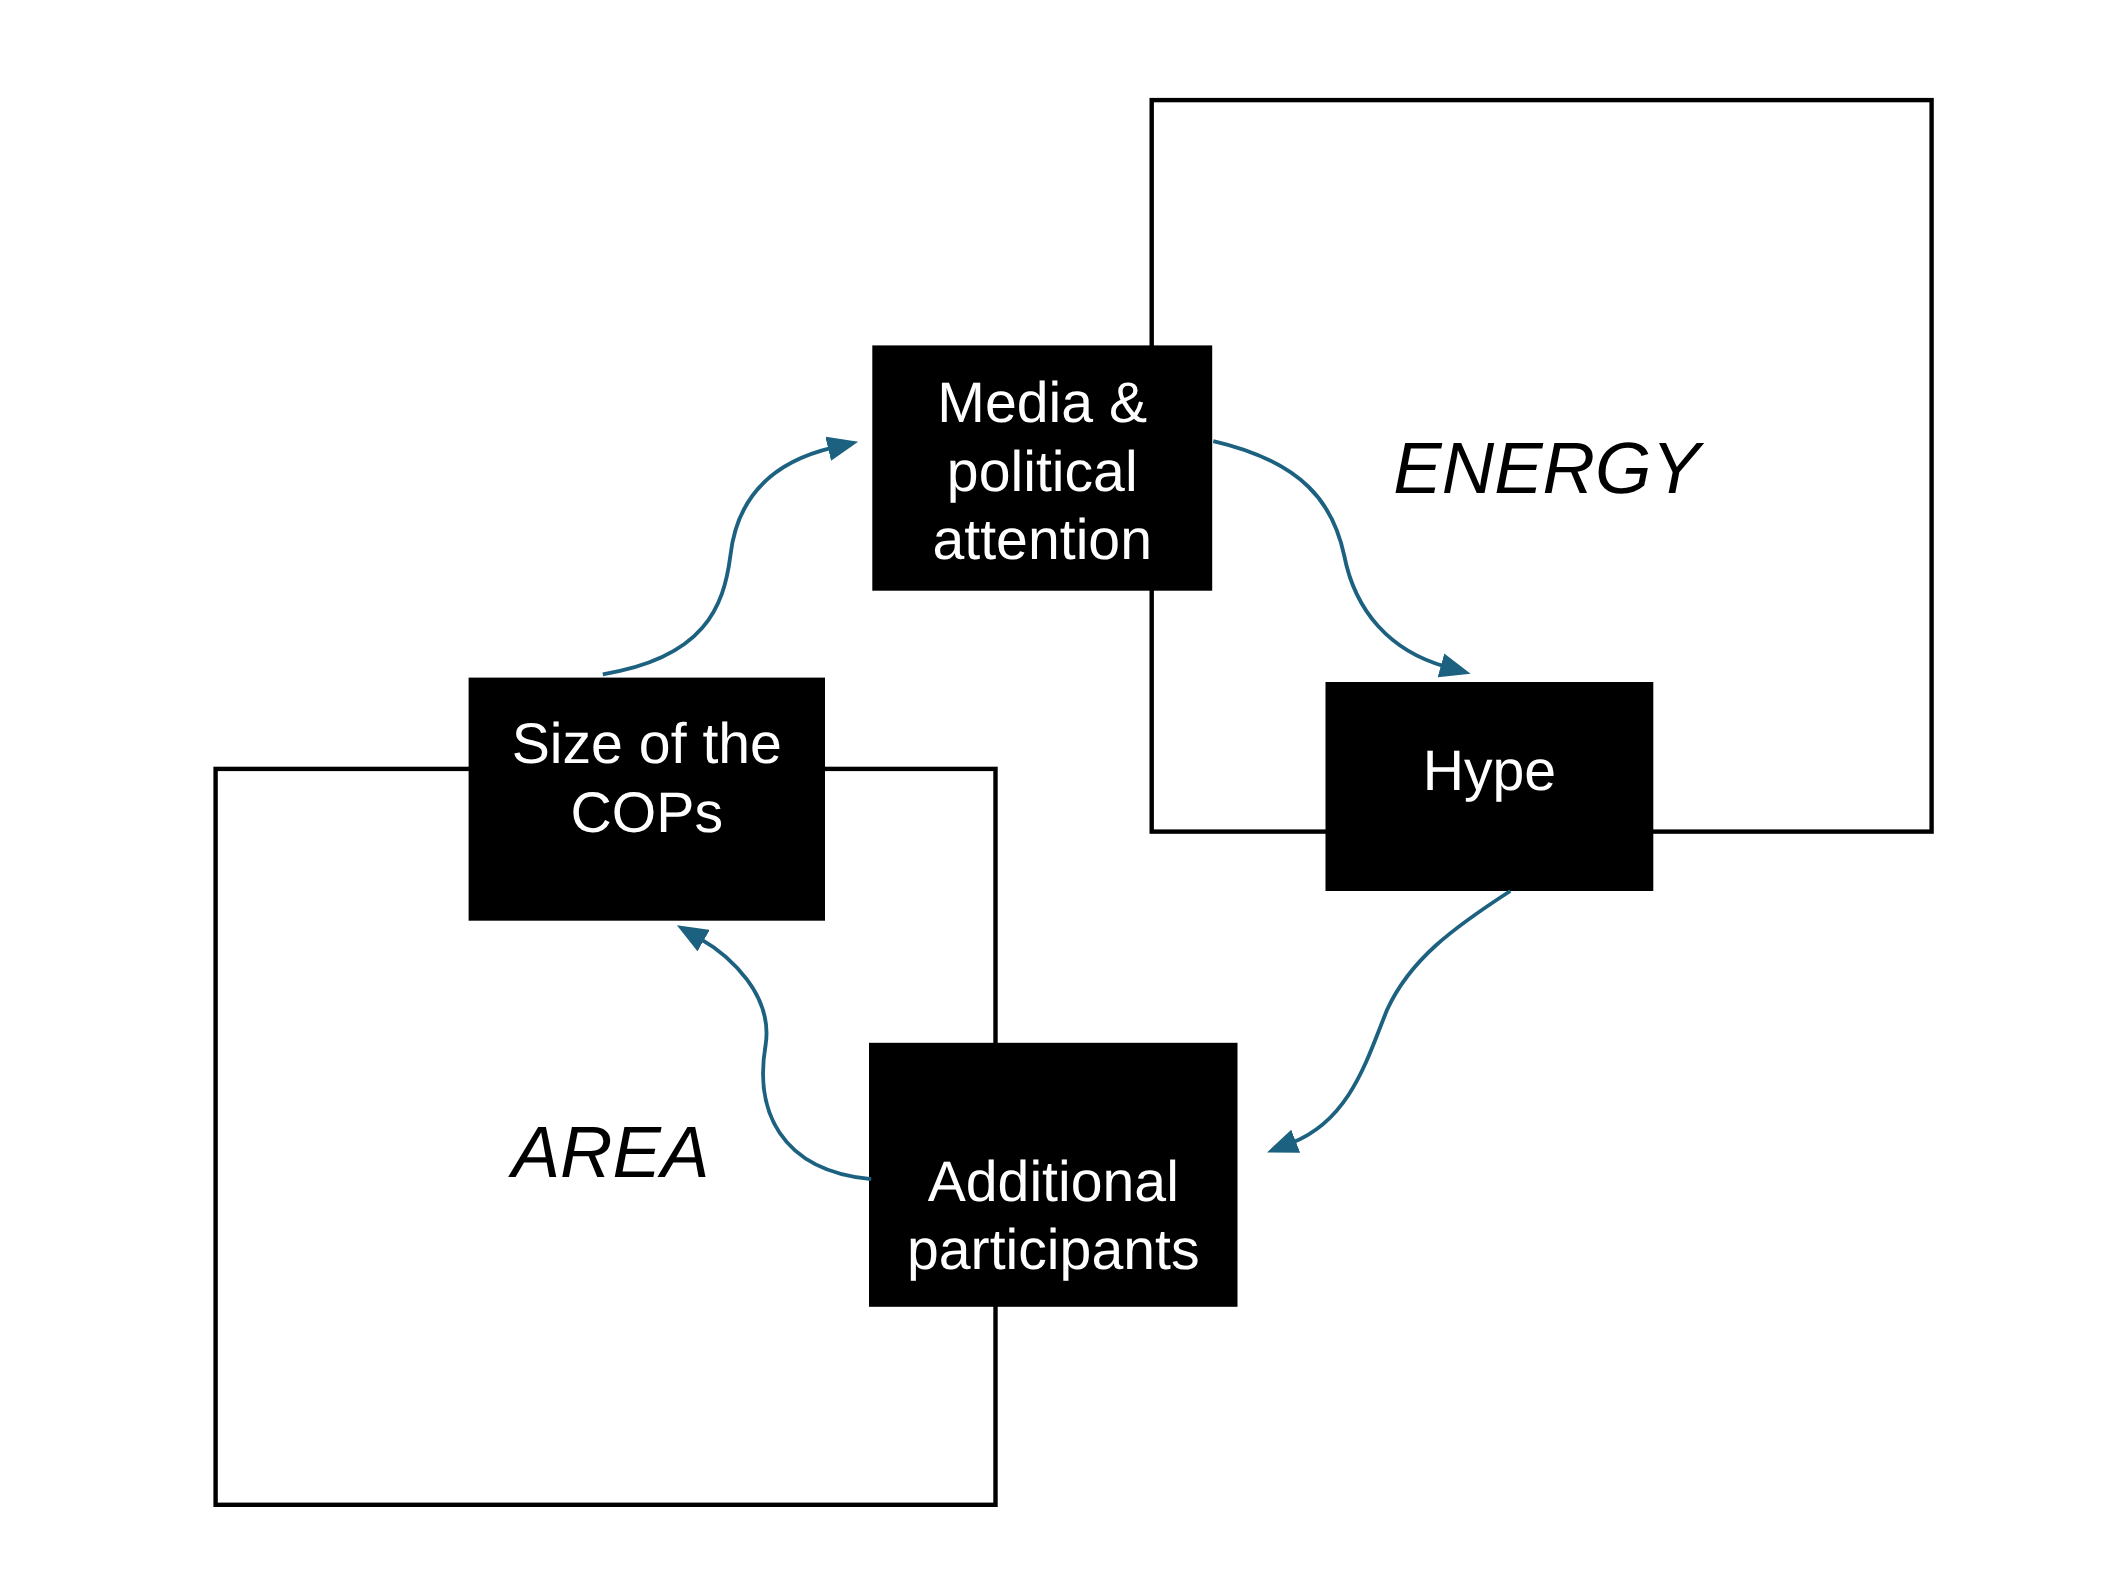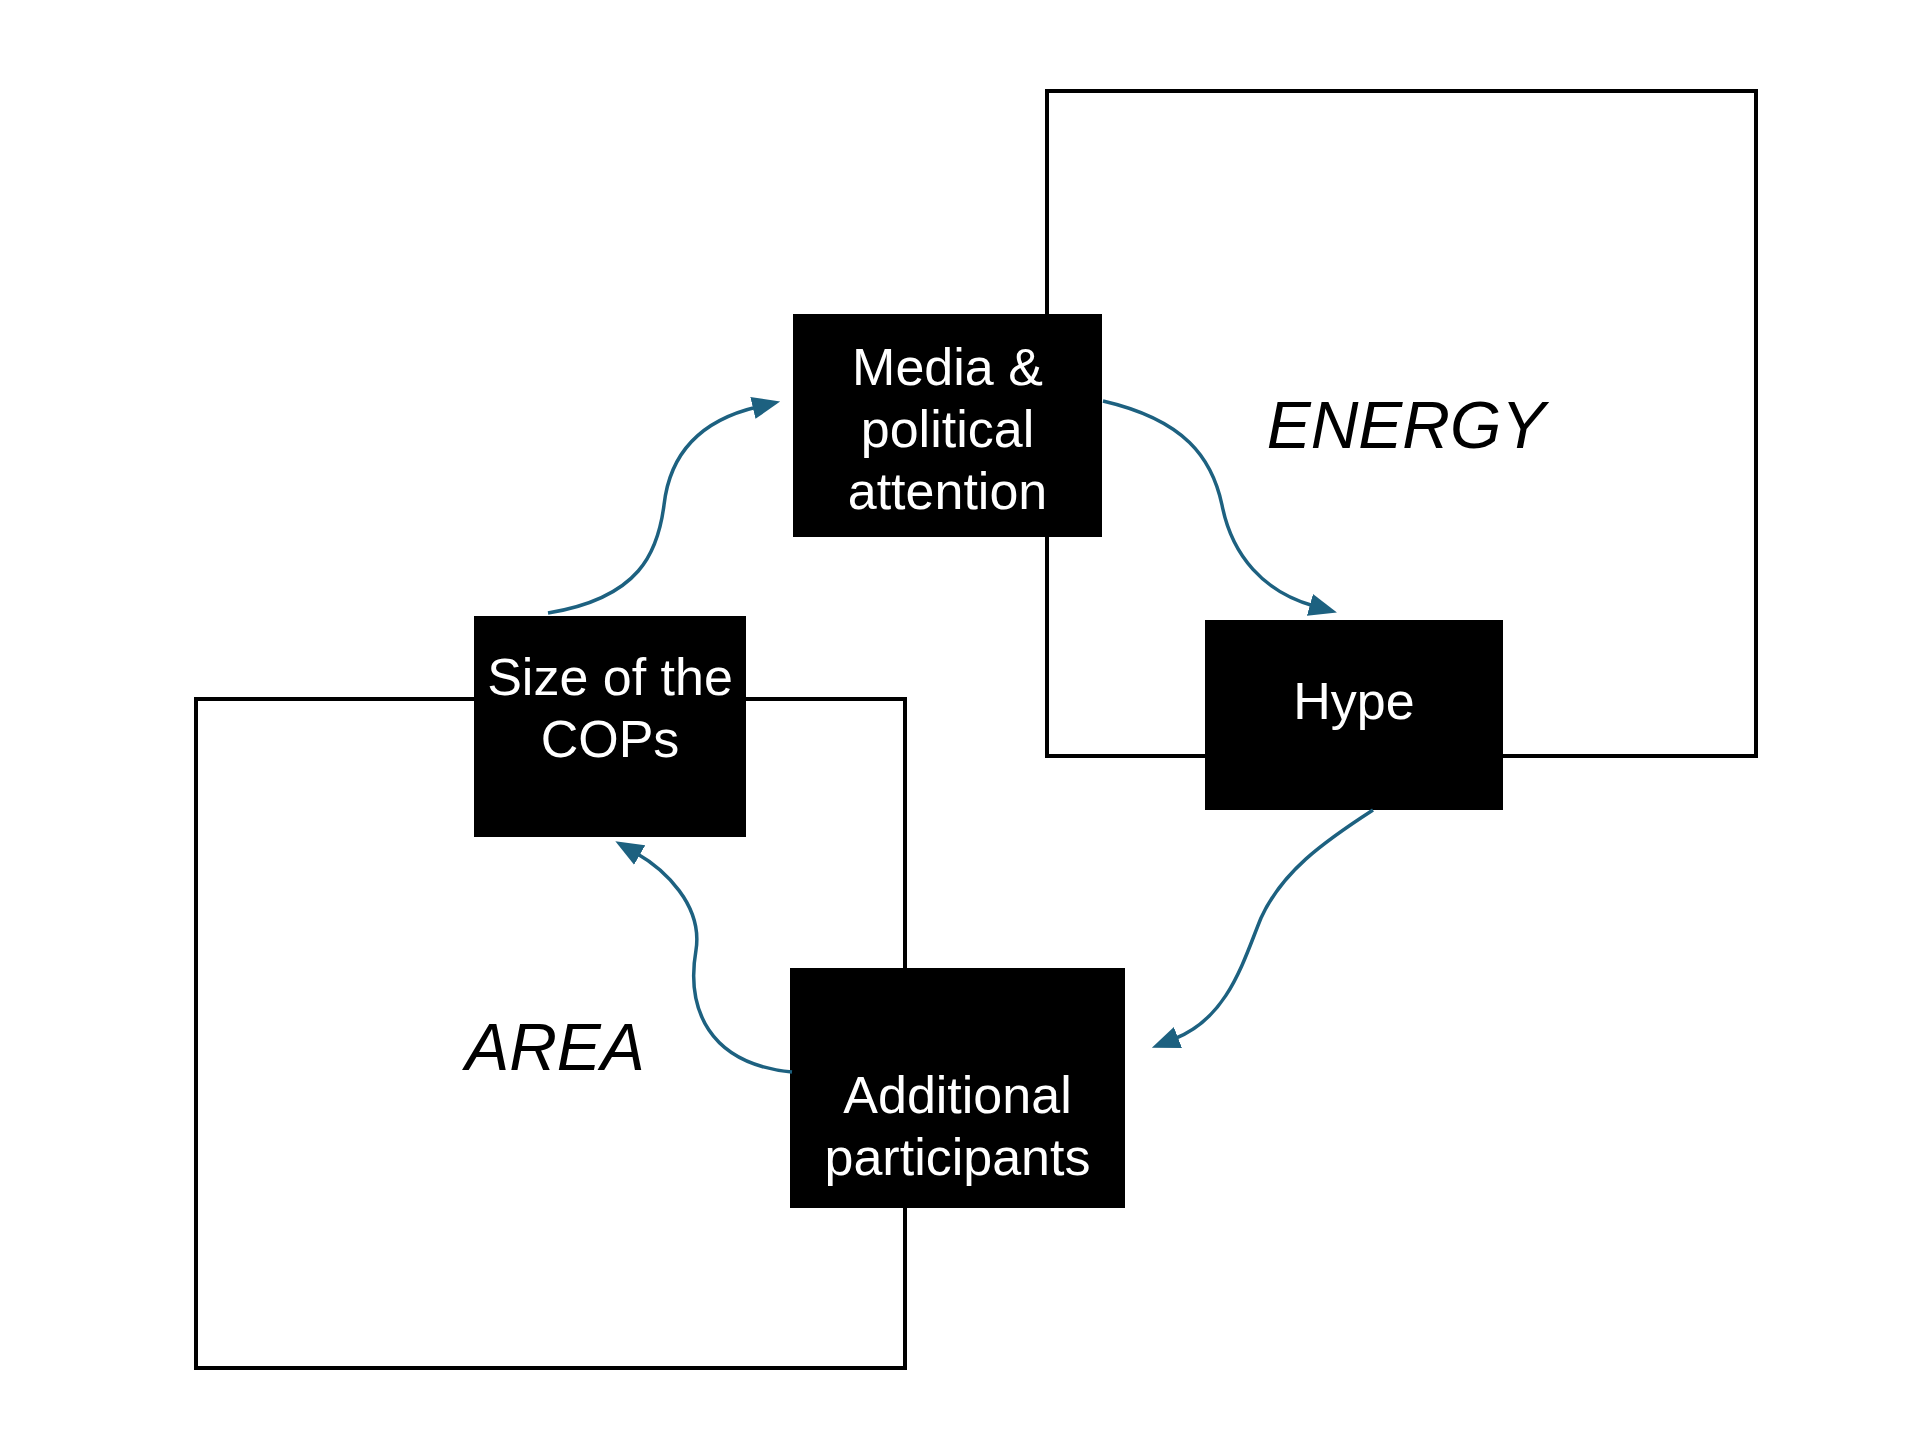--- a/index.html
+++ b/index.html
@@ -48,22 +48,22 @@
     align-items: center;
     justify-content: center;
     text-align: center;
     font-size: 52px;
     line-height: 62px;
     z-index: 3;
     box-sizing: border-box;
   }
   .node-media      { left: 793px;  top: 314px; width: 309px; height: 223px; padding-top: 6px; }
   .node-hype       { left: 1205px; top: 620px; width: 298px; height: 190px; padding-bottom: 28px; }
-  .node-size       { left: 426px;  top: 616px; width: 272px; height: 221px; padding-bottom: 38px; margin-left: 48px; }
-  .node-additional { left: 790px;  top: 968px; width: 335px; height: 240px; padding-top: 76px; }
+  .node-size       { left: 426px;  top: 616px; width: 324px; height: 221px; padding-bottom: 38px; }
+  .node-additional { left: 790px;  top: 948px; width: 335px; height: 240px; padding-top: 76px; }
   .node-line { display: block; }
 
   
   .arrows {
     position: absolute;
     left: 0;
     top: 0;
     width: 1920px;
     height: 1450px;
     z-index: 4;

